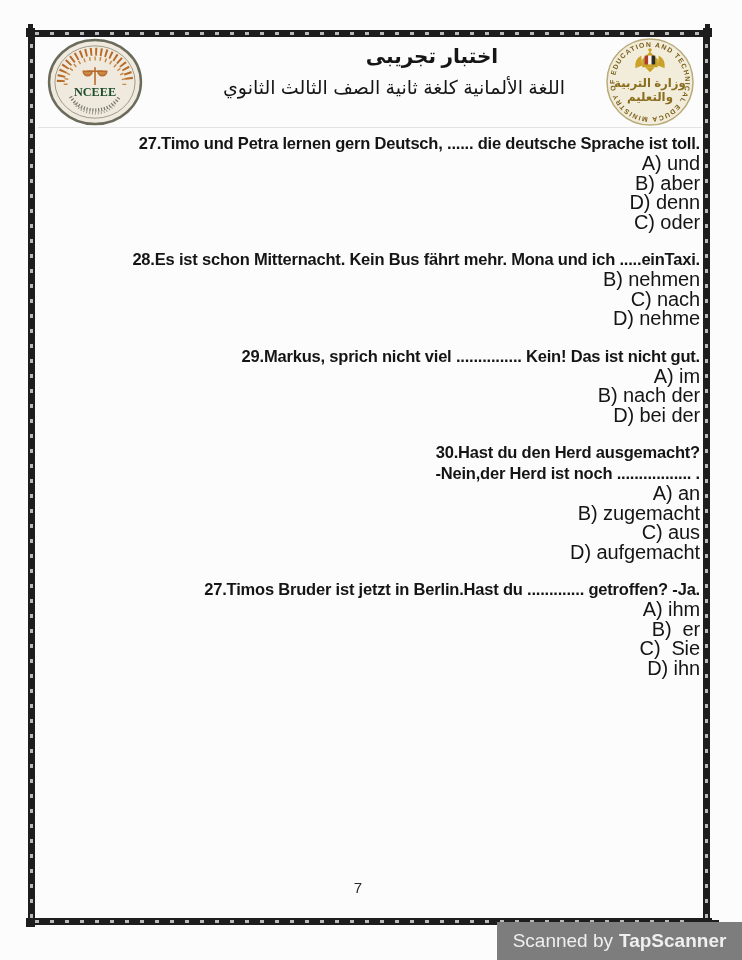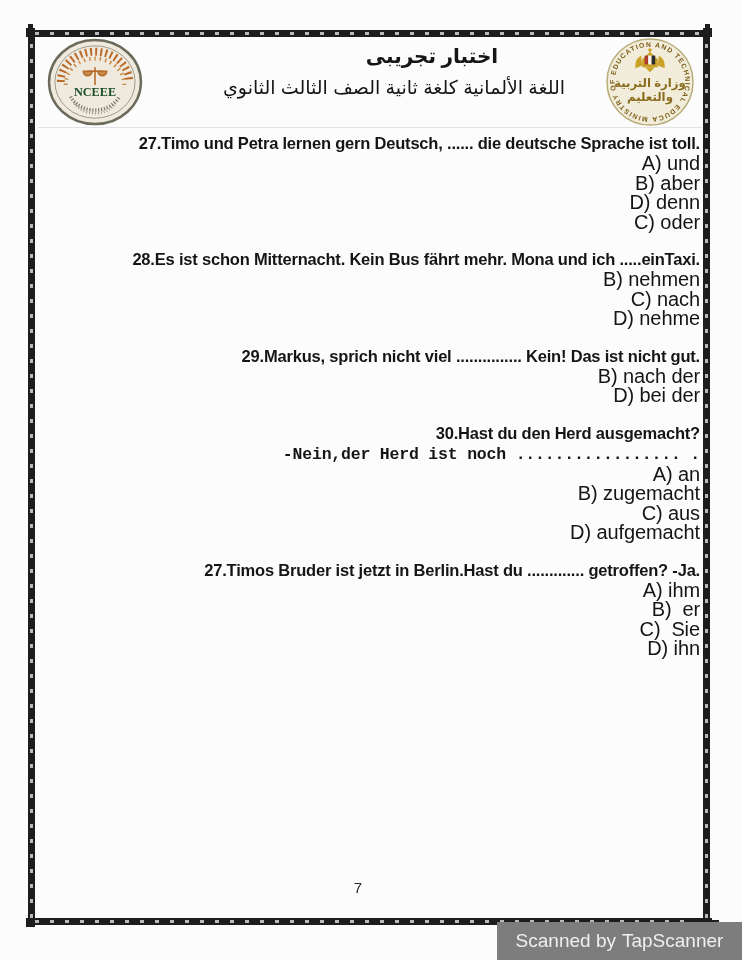--- a/index.html
+++ b/index.html
@@ -31,29 +31,29 @@
   .logo{position:absolute;top:2px;}
   .logo-left{left:8px;}
   .logo-right{right:2px;}
   .titles{position:absolute;left:120px;right:120px;top:8px;text-align:center;}
   .title1{font-size:20px;font-weight:bold;transform:translateX(62px);direction:rtl;}
   .title2{font-size:19px;font-weight:normal;margin-top:8px;transform:translateX(24px);direction:rtl;}
   
   .questions{position:absolute;left:45px;top:133px;width:655px;}
   .question{margin-bottom:17px;text-align:right;}
   .q-heading{font-weight:bold;font-size:16.5px;line-height:21px;letter-spacing:-0.2px;white-space:pre-wrap;}
-  .q-line2{padding-left:30px;font-family:Liberation Mono, monospace;}
+  .q-line2{padding-left:30px;}
   .option{font-size:20px;line-height:19.5px;padding-left:33px;letter-spacing:-0.1px;}
   .q-tight .option{padding-left:23px;}
   .opt-text{white-space:pre-wrap;}
   
   .page-number{position:absolute;left:38px;top:879px;width:640px;text-align:center;font-size:15px;color:#2a2a2a;}
   .scanbar{position:absolute;left:497px;right:0;bottom:0;height:38px;
     display:flex;align-items:center;justify-content:center;color:#efefef;font-size:19px;z-index:5;}
-  .scanbar .brand{font-weight:normal;margin-left:6px;}
+  .scanbar .brand{font-weight:bold;margin-left:6px;}
   
   .svgtxt{font-family:"Liberation Serif","DejaVu Serif",serif;}
 </style>
 </head>
 <body>
 
 <div class="frame">
   <div class="edge edge-h edge-top"></div>
   <div class="edge edge-h edge-bottom"></div>
   <div class="edge edge-v edge-left"></div>
@@ -125,20 +125,21 @@
 
   <div class="question">
     <div class="q-heading"><span>28.</span><span>Es ist schon Mitternacht. Kein Bus fährt mehr. Mona und ich .....einTaxi.</span></div>
     <div class="option"><span>B)</span> <span class="opt-text">nehmen</span></div>
     <div class="option"><span>C)</span> <span class="opt-text">nach</span></div>
     <div class="option"><span>D)</span> <span class="opt-text">nehme</span></div>
   </div>
 
   <div class="question">
     <div class="q-heading"><span>29.</span><span>Markus, sprich nicht viel ............... Kein! Das ist nicht gut.</span></div>
+    <div class="option"><span>A)</span> <span class="opt-text">im</span></div>
     <div class="option"><span>B)</span> <span class="opt-text">nach der</span></div>
     <div class="option"><span>D)</span> <span class="opt-text">bei der</span></div>
   </div>
 
   <div class="question q-tight">
     <div class="q-heading"><span>30.</span><span>Hast du den Herd ausgemacht?</span></div>
     <div class="q-heading q-line2">-Nein,der Herd ist noch ................. .</div>
     <div class="option"><span>A)</span> <span class="opt-text">an</span></div>
     <div class="option"><span>B)</span> <span class="opt-text">zugemacht</span></div>
     <div class="option"><span>C)</span> <span class="opt-text">aus</span></div>

